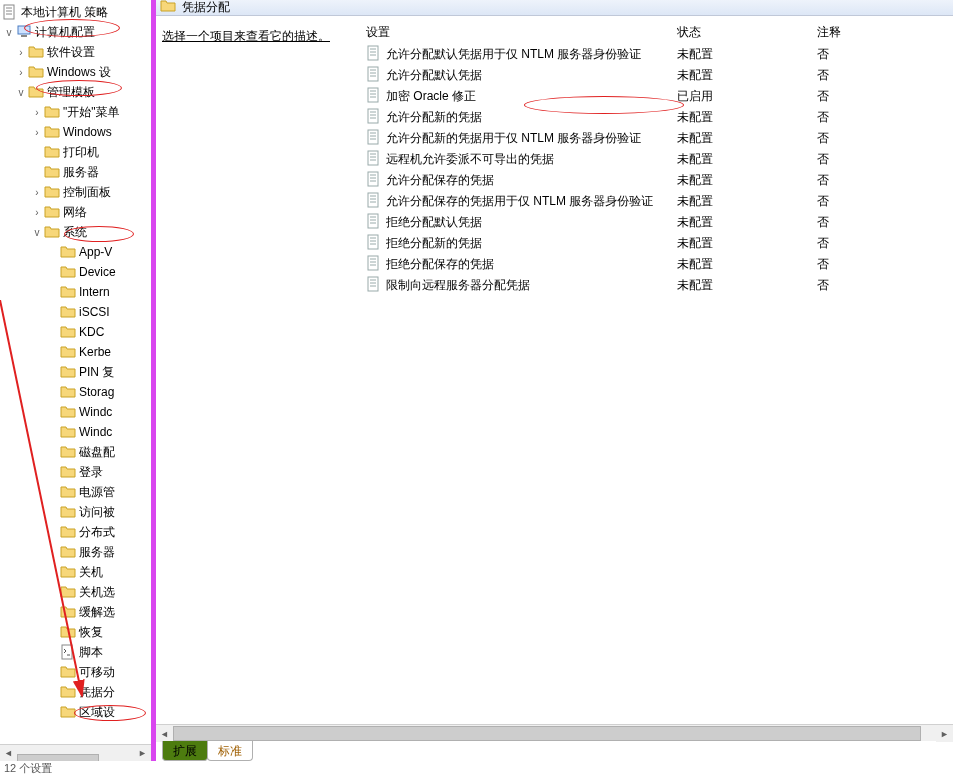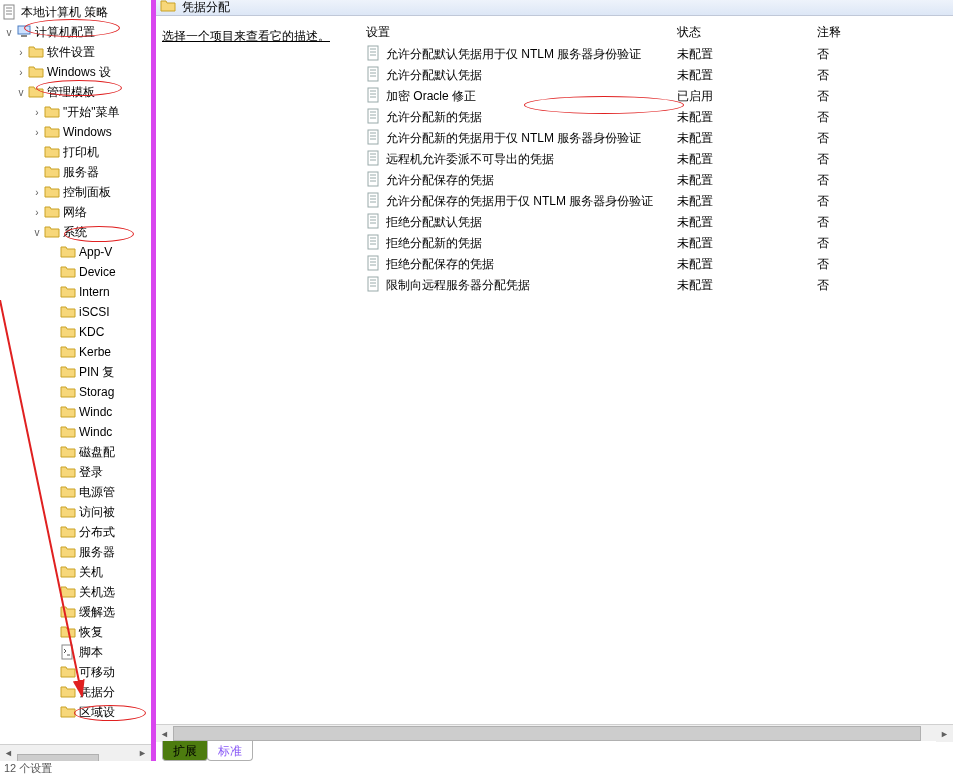--- a/index.html
+++ b/index.html
@@ -136,21 +136,21 @@
   display: flex;
   height: 20px;
 }
 .tab {
   border: 1px solid #b0b0b0;
   border-top: none;
   border-bottom-left-radius: 4px;
   border-bottom-right-radius: 4px;
   padding: 2px 10px 0 10px;
   background: #fff;
-  color: #8b5cf6;
+  color: #a16207;
   font-size: 12px;
   margin-right: -1px;
 }
 .tab.active { color: #000; background: #4d7c0f; z-index: 1; }
 .status-bar {
   position: absolute;
   left: 0; bottom: 0;
   height: 18px;
   font-size: 11px;
   color: #555;

